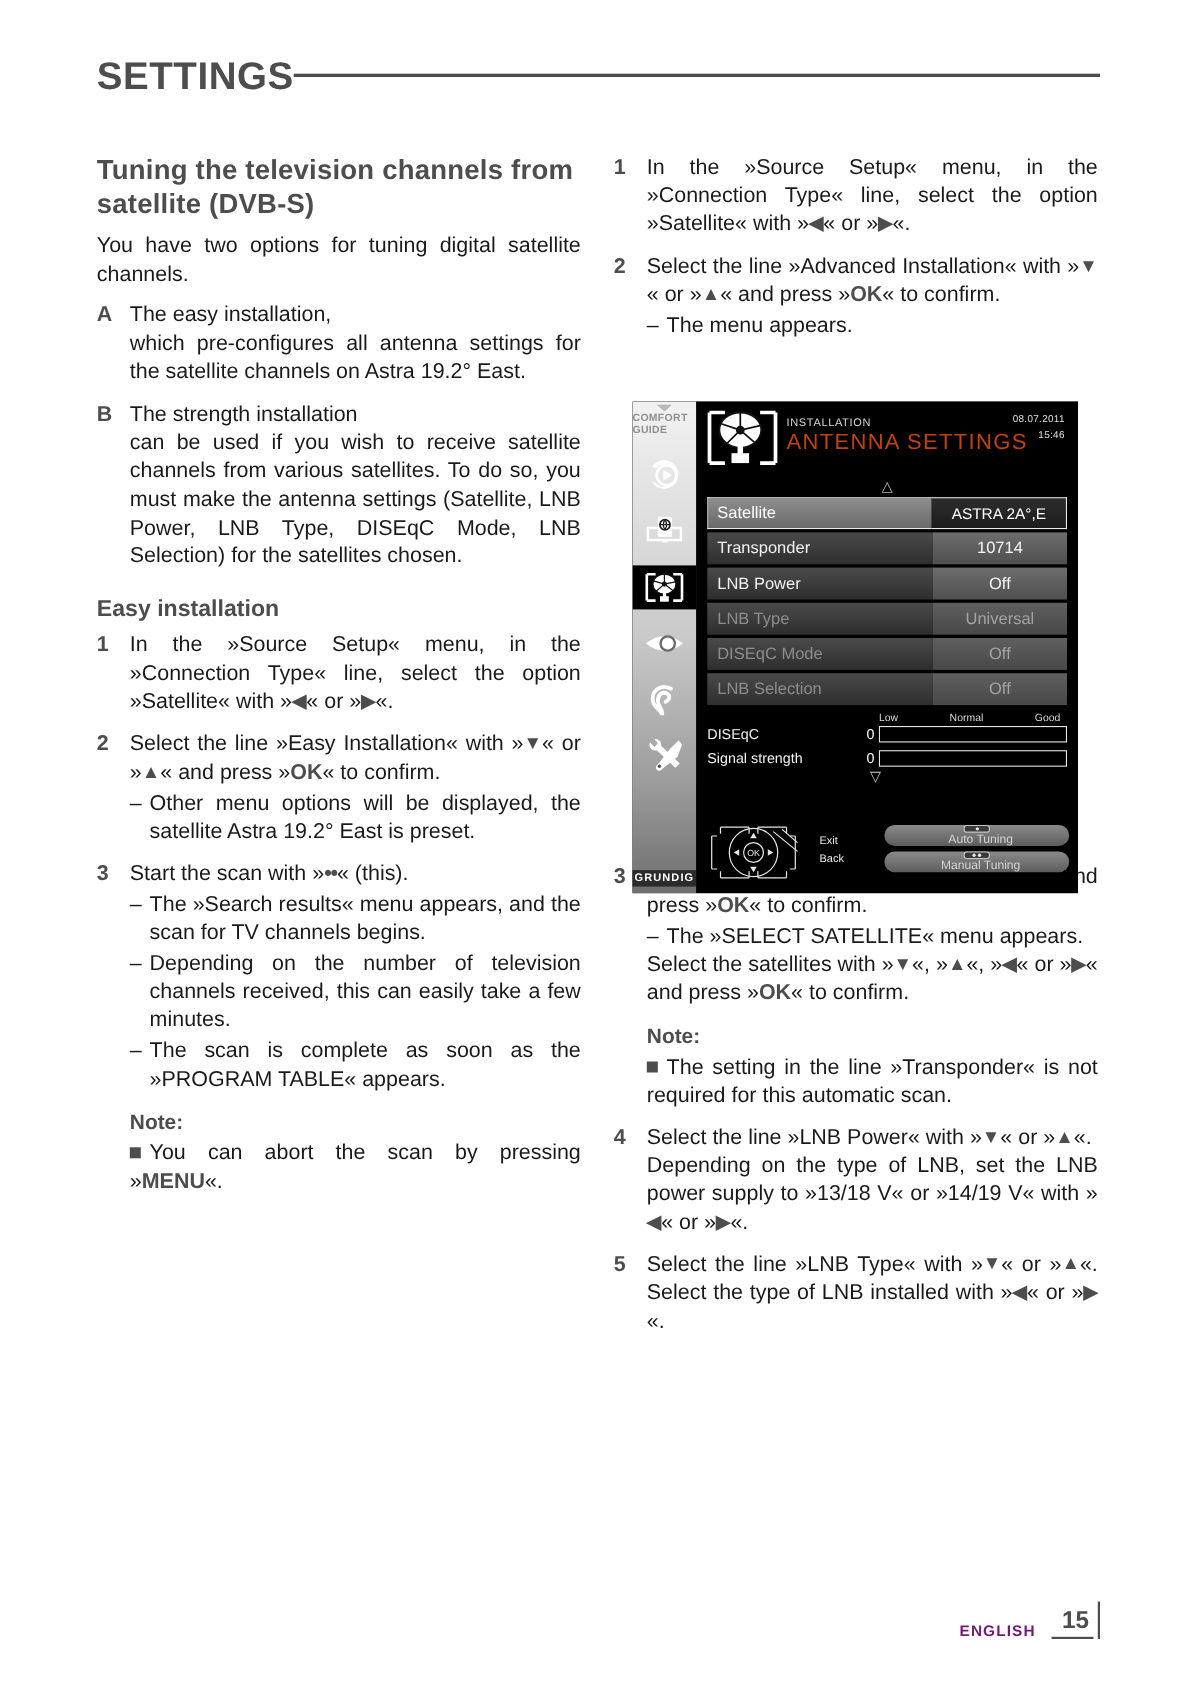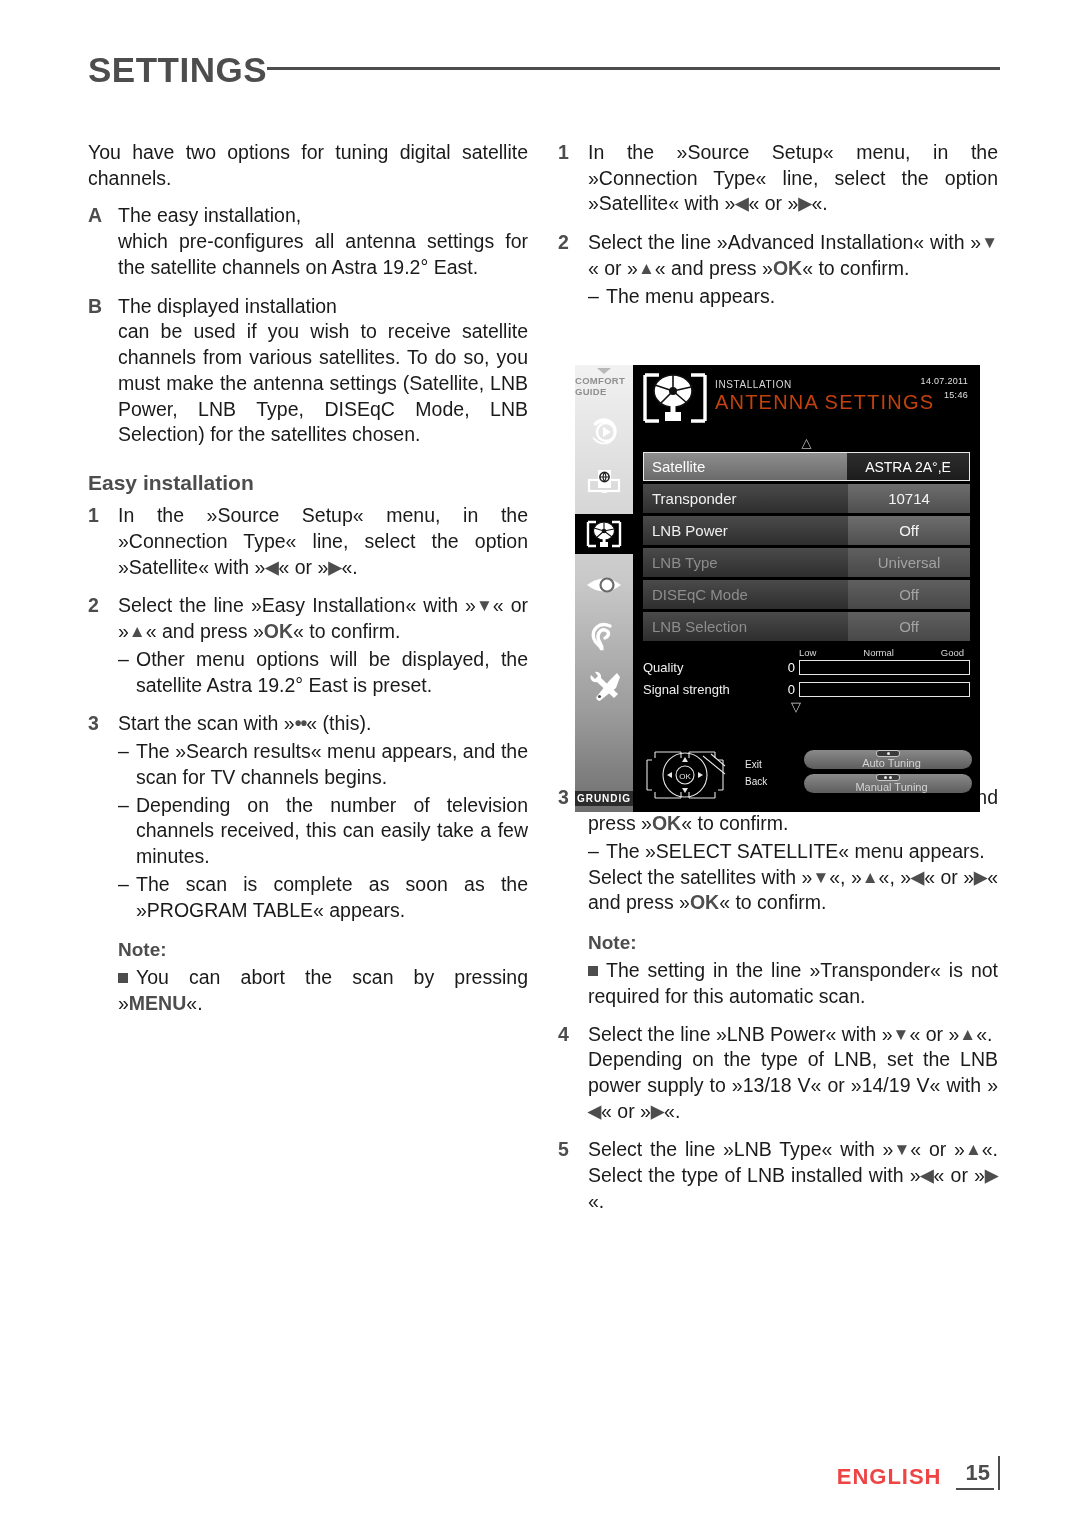--- a/index.html
+++ b/index.html
@@ -183,52 +183,53 @@
     border:1px solid #c8c8c8;display:flex;align-items:center;justify-content:center;
     gap:2px;margin-right:7px;
   }
   .tdot{width:3px;height:3px;border-radius:50%;background:#e8e8e8;}
   .tlabel{font-size:11px;color:#d4d4d4;}
 
   
   .footer{
     position:absolute;right:80px;bottom:42px;display:flex;align-items:flex-end;gap:14px;
   }
-  .lang{font-size:22px;font-weight:bold;color:#ef4444;letter-spacing:1px;}
+  .lang{font-size:14px;font-weight:bold;color:#701a75;letter-spacing:1px;}
   .pnum-wrap{position:relative;padding:0 10px 4px 10px;}
   .pnum{font-size:22px;font-weight:bold;color:#4d4d4d;}
   .pnum-ul{position:absolute;left:0;right:6px;bottom:0;height:2px;background:#4d4d4d;}
   .pnum-rule{position:absolute;right:0;bottom:0;width:2px;height:34px;background:#4d4d4d;}
 </style>
 </head>
 <body>
 
 <div class="page">
 
   <div class="chapter-head">
     <div class="chapter-title">SETTINGS</div>
     <div class="chapter-rule"></div>
   </div>
 
   <div class="col col-left">
 
+    <h2 class="sect">Tuning the television channels from satellite (DVB-S)</h2>
     <p class="body">You have two options for tuning digital satellite channels.</p>
 
     <div class="row">
       <div class="mark">A</div>
       <div class="txt">
         <span>The easy installation,</span><br>
         <span>which pre-configures all antenna settings for the satellite channels on Astra 19.2° East.</span>
       </div>
     </div>
 
     <div class="row">
       <div class="mark">B</div>
       <div class="txt">
-        <span>The displayed installation</span><br>
+        <span>The strength installation</span><br>
         <span>can be used if you wish to receive satellite channels from various satellites. To do so, you must make the antenna settings (Satellite, LNB Power, LNB Type, DISEqC Mode, LNB Selection) for the satellites chosen.</span>
       </div>
     </div>
 
     <h3 class="sub">Easy installation</h3>
 
     <div class="row">
       <div class="mark">1</div>
       <div class="txt"><span>In the »Source Setup« menu, in the »Connection Type« line, select the option »Satellite« with »</span><span class="arw">◀</span><span>« or »</span><span class="arw">▶</span><span>«.</span></div>
     </div>
@@ -388,21 +389,21 @@
               <path d="M34 6 v16 M34 22 L52 18 M34 22 L48 34 M34 22 L20 36 M34 22 L16 16"></path>
             </g>
             <circle cx="34" cy="22" r="4" fill="#111"></circle>
             <rect x="31.5" y="36" width="5" height="9" fill="#fff"></rect>
             <rect x="26" y="43" width="16" height="9" fill="#fff"></rect>
           </svg>
         </div>
         <div class="hd-sm">INSTALLATION</div>
         <div class="hd-lg">ANTENNA SETTINGS</div>
         <div class="hd-date">
-          <div>14.07.2011</div>
+          <div>08.07.2011</div>
           <div>15:46</div>
         </div>
       </div>
 
       <div class="chev up">△</div>
 
       <div class="menu">
         <div class="mrow sel">
           <div class="mlabel">Satellite</div>
           <div class="mval">ASTRA 2A°,E</div>
@@ -429,21 +430,21 @@
         </div>
       </div>
 
       <div class="meters">
         <div class="scale">
           <span>Low</span>
           <span>Normal</span>
           <span>Good</span>
         </div>
         <div class="meter">
-          <div class="mname">Quality</div>
+          <div class="mname">DISEqC</div>
           <div class="mzero">0</div>
           <div class="bar"></div>
         </div>
         <div class="meter">
           <div class="mname">Signal strength</div>
           <div class="mzero">0</div>
           <div class="bar"></div>
         </div>
         <div class="botchev">▽</div>
       </div>

